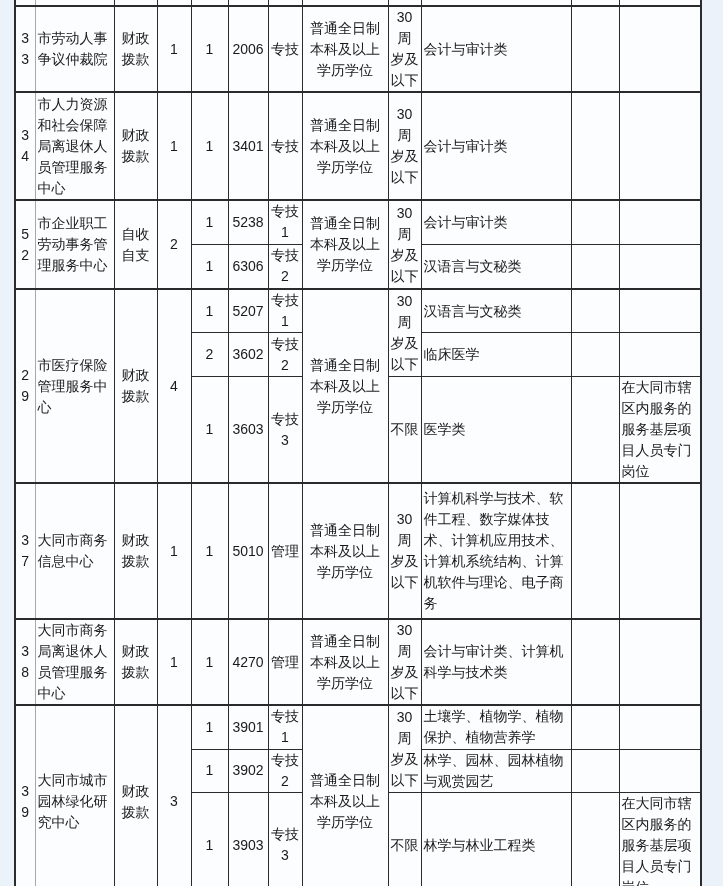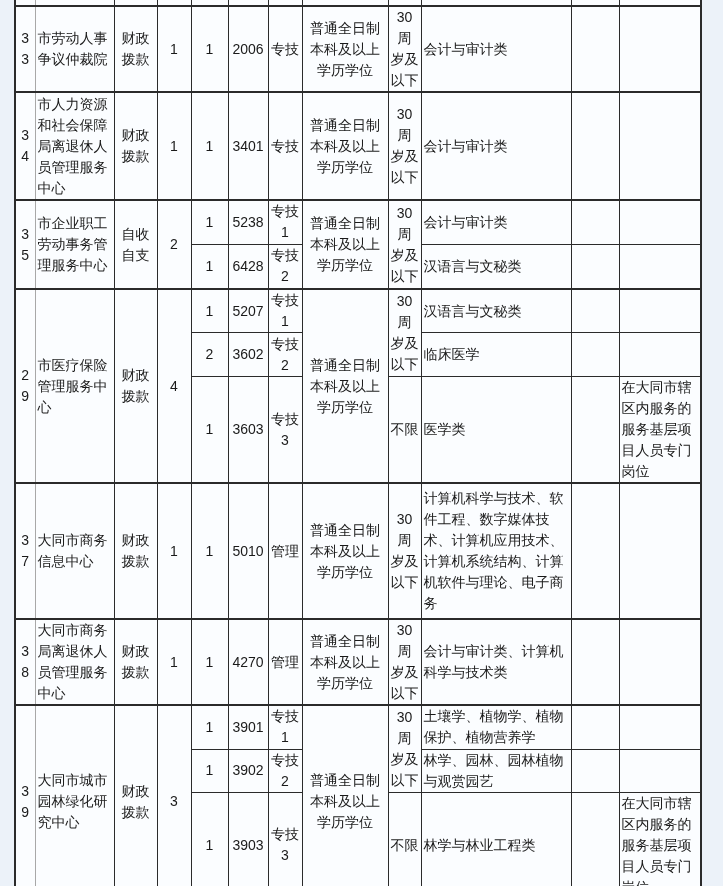--- a/index.html
+++ b/index.html
@@ -97,21 +97,21 @@
 学历学位</td>
     <td class="c pre">30周
 岁及
 以下</td>
     <td class="l">会计与审计类</td>
     <td></td>
     <td class="l"></td>
   </tr>
 
   <tr class="g h44">
-    <td class="c num" rowspan="2">35</td>
+    <td class="c num" rowspan="2">52</td>
     <td class="l" rowspan="2">市企业职工劳动事务管理服务中心</td>
     <td class="c pre" rowspan="2">自收
 自支</td>
     <td class="c" rowspan="2">2</td>
     <td class="c">1</td>
     <td class="c">5238</td>
     <td class="c pre">专技
 1</td>
     <td class="c pre" rowspan="2">普通全日制
 本科及以上
@@ -119,21 +119,21 @@
     <td class="c pre" rowspan="2">30周
 岁及
 以下</td>
     <td class="l">会计与审计类</td>
     <td></td>
     <td class="l"></td>
   </tr>
 
   <tr class="h45">
     <td class="c">1</td>
-    <td class="c">6428</td>
+    <td class="c">6306</td>
     <td class="c pre">专技
 2</td>
     <td class="l">汉语言与文秘类</td>
     <td></td>
     <td class="l"></td>
   </tr>
 
   <tr class="g h42">
     <td class="c num" rowspan="3">29</td>
     <td class="l" rowspan="3">市医疗保险管理服务中心</td>

